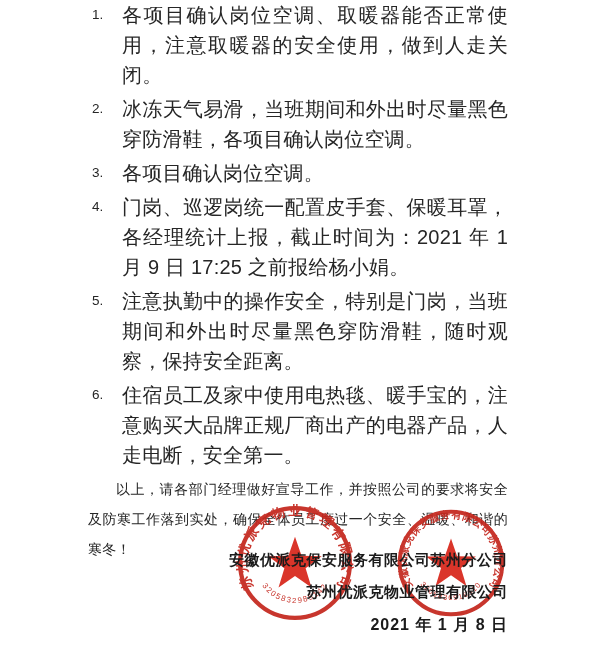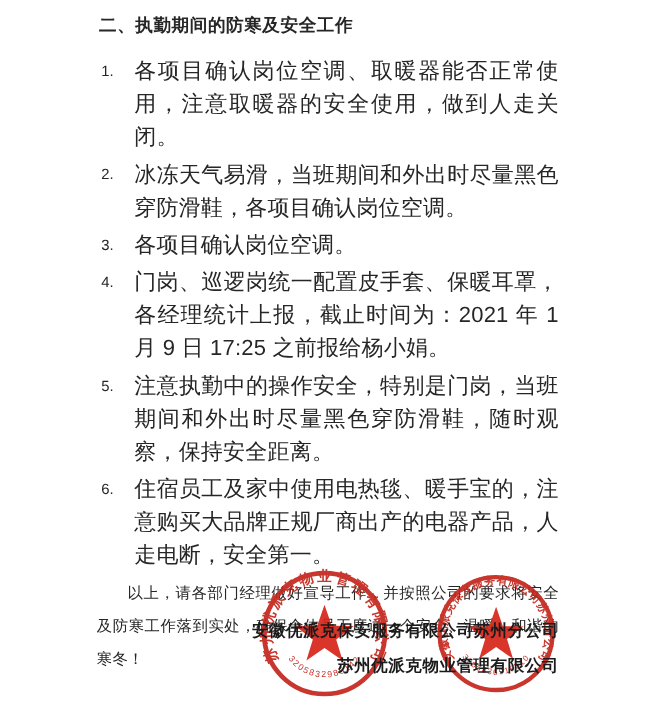--- a/index.html
+++ b/index.html
@@ -66,21 +66,20 @@
   }
   .sig-company-1{top:551px;}
   .sig-company-2{top:583px;}
   .sig-date{top:615px;font-size:16px;letter-spacing:1px;}
 </style>
 </head>
 <body>
 
 <div class="page">
 
-  <div class="doc-title">二、执勤期间的防寒及安全工作</div>
 
   <div class="items">
     <div class="item">
       <div class="item-num">1.</div>
       <div class="item-text">各项目确认岗位空调、取暖器能否正常使用，注意取暖器的安全使用，做到人走关闭。</div>
     </div>
     <div class="item">
       <div class="item-num">2.</div>
       <div class="item-text">冰冻天气易滑，当班期间和外出时尽量黑色穿防滑鞋，各项目确认岗位空调。</div>
     </div>
@@ -129,14 +128,15 @@
     <text font-size="18" fill="#c4271e" font-weight="bold">
       <textPath href="#arcTopR" startOffset="50%" text-anchor="middle" textLength="336" lengthAdjust="spacing">安徽优派克保安服务有限公司苏州分公司</textPath>
     </text>
     <text font-size="13" fill="#c4271e" letter-spacing="2.5">
       <textPath href="#arcBotR" startOffset="50%" text-anchor="middle">3205836916510</textPath>
     </text>
   </svg>
 
   <div class="sig-line sig-company-1">安徽优派克保安服务有限公司苏州分公司</div>
   <div class="sig-line sig-company-2">苏州优派克物业管理有限公司</div>
+  <div class="sig-line sig-date">2021 年 1 月 8 日</div>
 
 </div>
 
 </body></html>

